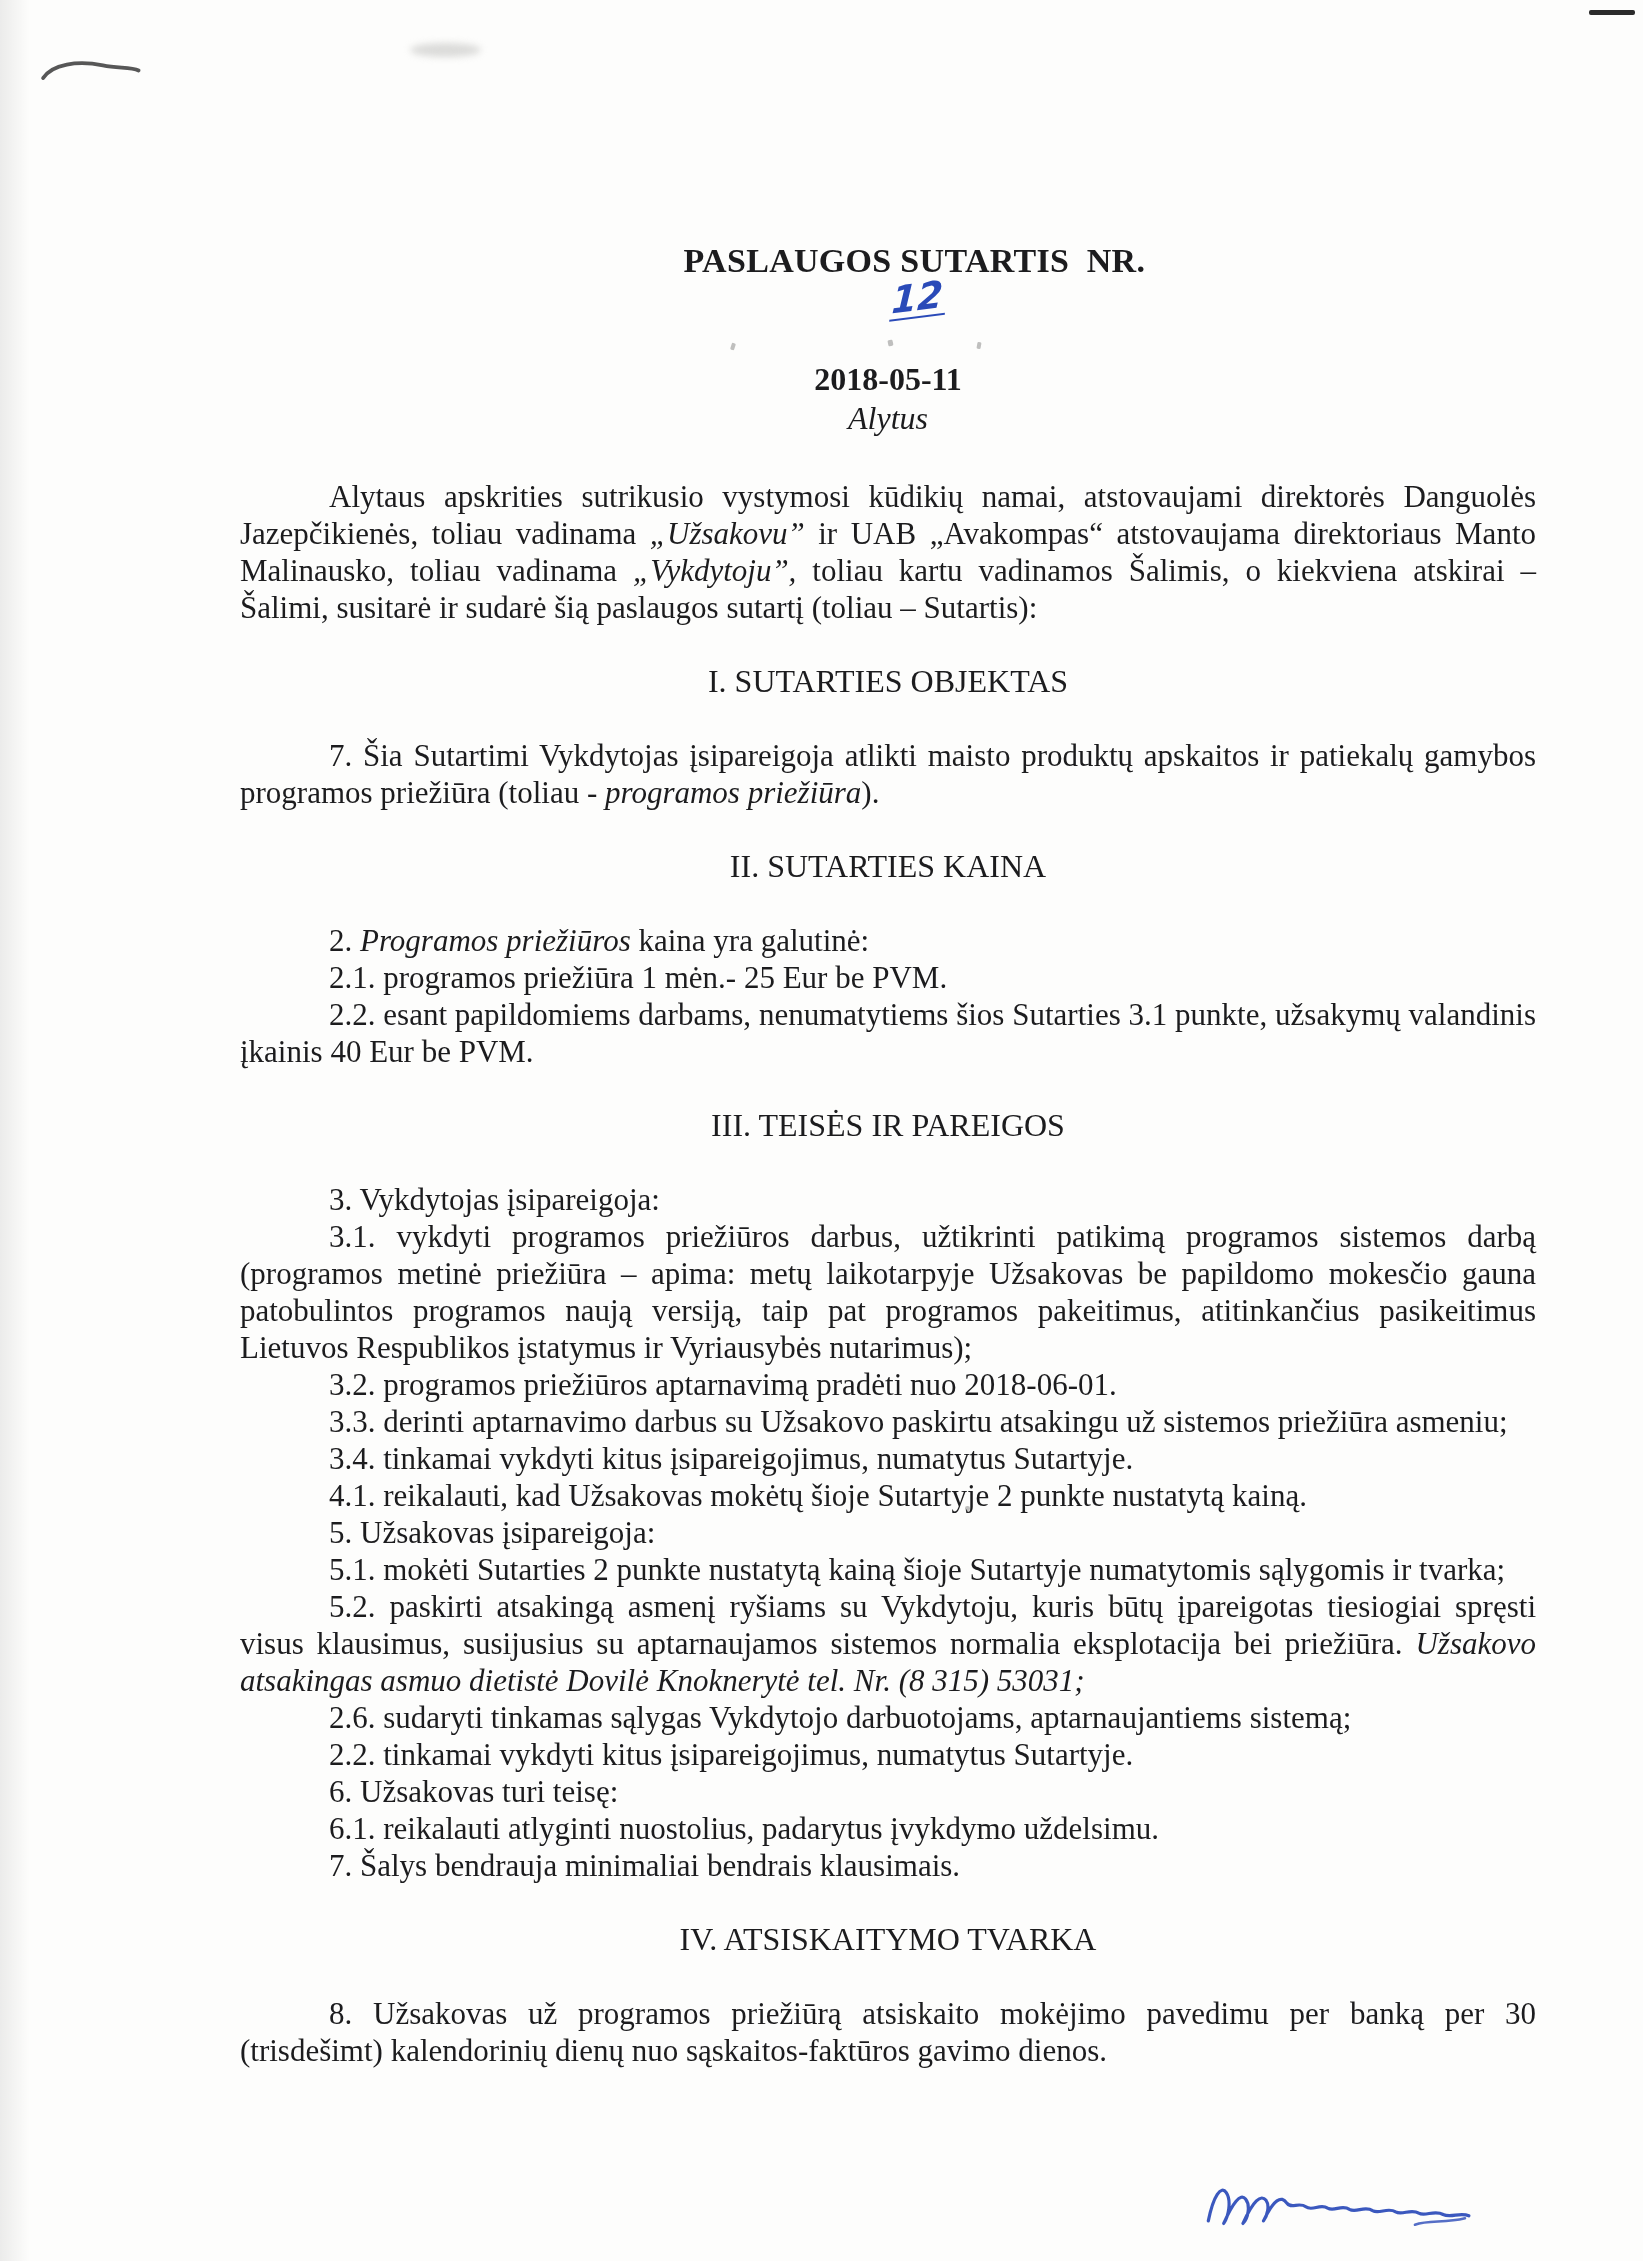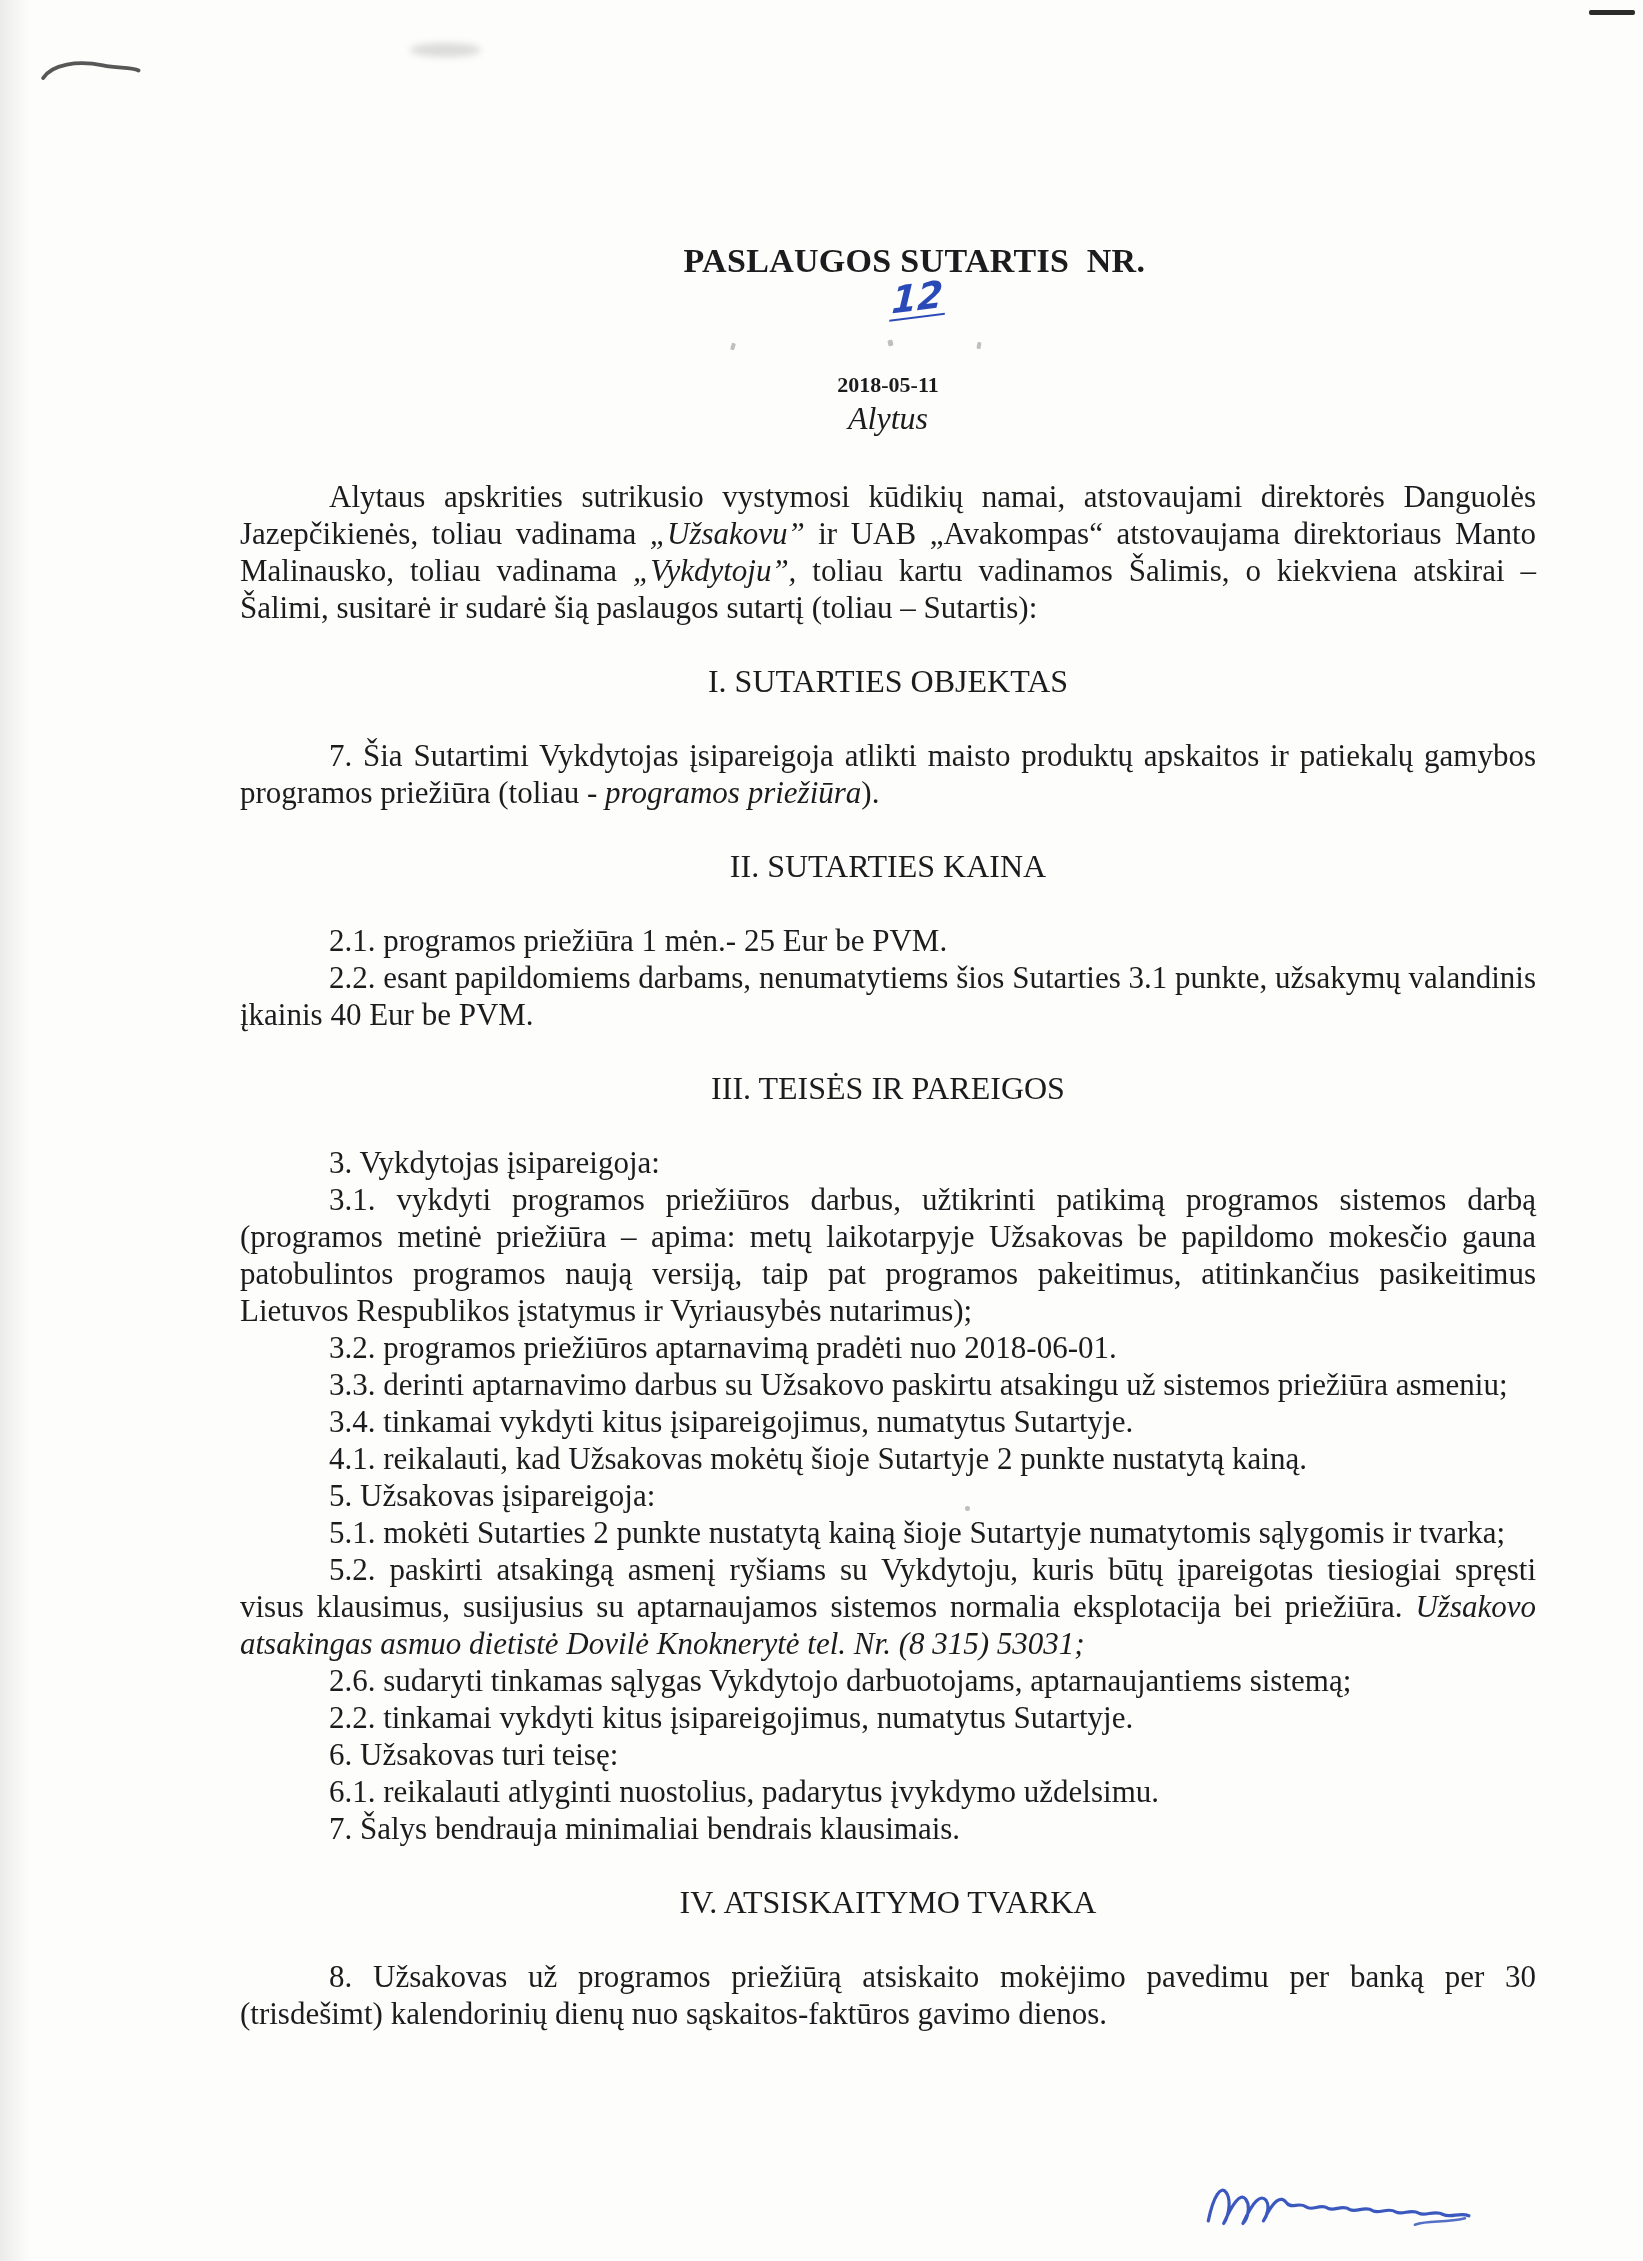--- a/index.html
+++ b/index.html
@@ -43,22 +43,22 @@
     font-size: 37px;
     line-height: 0.9;
     margin-left: 6.4px;
     transform: rotate(-7deg) skewX(-10deg);
     border-bottom: 2.6px solid #2a4ab8;
     padding: 0 2.6px 1.3px 1.3px;
   }
   .date-line {
     text-align: center;
     font-weight: bold;
-    font-size: 22px;
-    margin-top: 16px;
+    font-size: 32px;
+    margin-top: 5px;
   }
   .place-line {
     text-align: center;
     font-size: 32px;
     margin-top: 2px;
     font-style: italic;
   }
   .body-blocks { margin-top: 41px; }
   .para {
     margin: 0;
@@ -143,20 +143,21 @@
     </div>
 
     <div class="date-line">2018-05-11</div>
     <div class="place-line">Alytus</div>
 
     <div class="body-blocks">
         <p class="para"><span>Alytaus apskrities sutrikusio vystymosi kūdikių namai, atstovaujami direktorės Danguolės Jazepčikienės, toliau vadinama </span><span class="it">„Užsakovu”</span><span> ir UAB „Avakompas“ atstovaujama direktoriaus Manto Malinausko, toliau vadinama </span><span class="it">„Vykdytoju”,</span><span> toliau kartu vadinamos Šalimis, o kiekviena atskirai – Šalimi, susitarė ir sudarė šią paslaugos sutartį (toliau – Sutartis):</span></p>
         <h2 class="sec-heading">I. SUTARTIES OBJEKTAS</h2>
         <p class="para"><span>7. Šia Sutartimi Vykdytojas įsipareigoja atlikti maisto produktų apskaitos ir patiekalų gamybos programos priežiūra (toliau - </span><span class="it">programos priežiūra</span><span>).</span></p>
         <h2 class="sec-heading">II. SUTARTIES KAINA</h2>
+        <p class="para"><span>2. </span><span class="it">Programos priežiūros</span><span> kaina yra galutinė:</span></p>
         <p class="para"><span>2.1. programos priežiūra 1 mėn.- 25 Eur be PVM.</span></p>
         <p class="para"><span>2.2. esant papildomiems darbams, nenumatytiems šios Sutarties 3.1 punkte, užsakymų valandinis įkainis 40 Eur be PVM.</span></p>
         <h2 class="sec-heading">III. TEISĖS IR PAREIGOS</h2>
         <p class="para"><span>3. Vykdytojas įsipareigoja:</span></p>
         <p class="para"><span>3.1. vykdyti programos priežiūros darbus, užtikrinti patikimą programos sistemos darbą (programos metinė priežiūra – apima: metų laikotarpyje Užsakovas be papildomo mokesčio gauna patobulintos programos naują versiją, taip pat programos pakeitimus, atitinkančius pasikeitimus Lietuvos Respublikos įstatymus ir Vyriausybės nutarimus);</span></p>
         <p class="para"><span>3.2. programos priežiūros aptarnavimą pradėti nuo 2018-06-01.</span></p>
         <p class="para"><span>3.3. derinti aptarnavimo darbus su Užsakovo paskirtu atsakingu už sistemos priežiūra asmeniu;</span></p>
         <p class="para"><span>3.4. tinkamai vykdyti kitus įsipareigojimus, numatytus Sutartyje.</span></p>
         <p class="para"><span>4.1. reikalauti, kad Užsakovas mokėtų šioje Sutartyje 2 punkte nustatytą kainą.</span></p>
         <p class="para"><span>5. Užsakovas įsipareigoja:</span></p>

